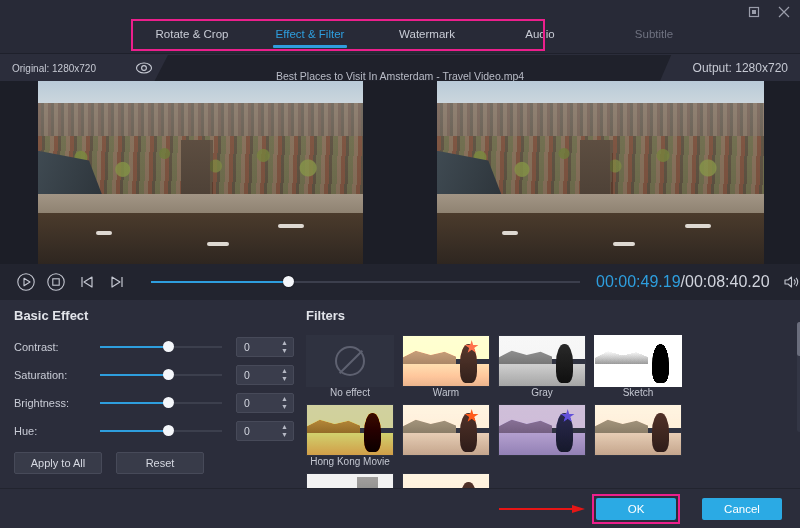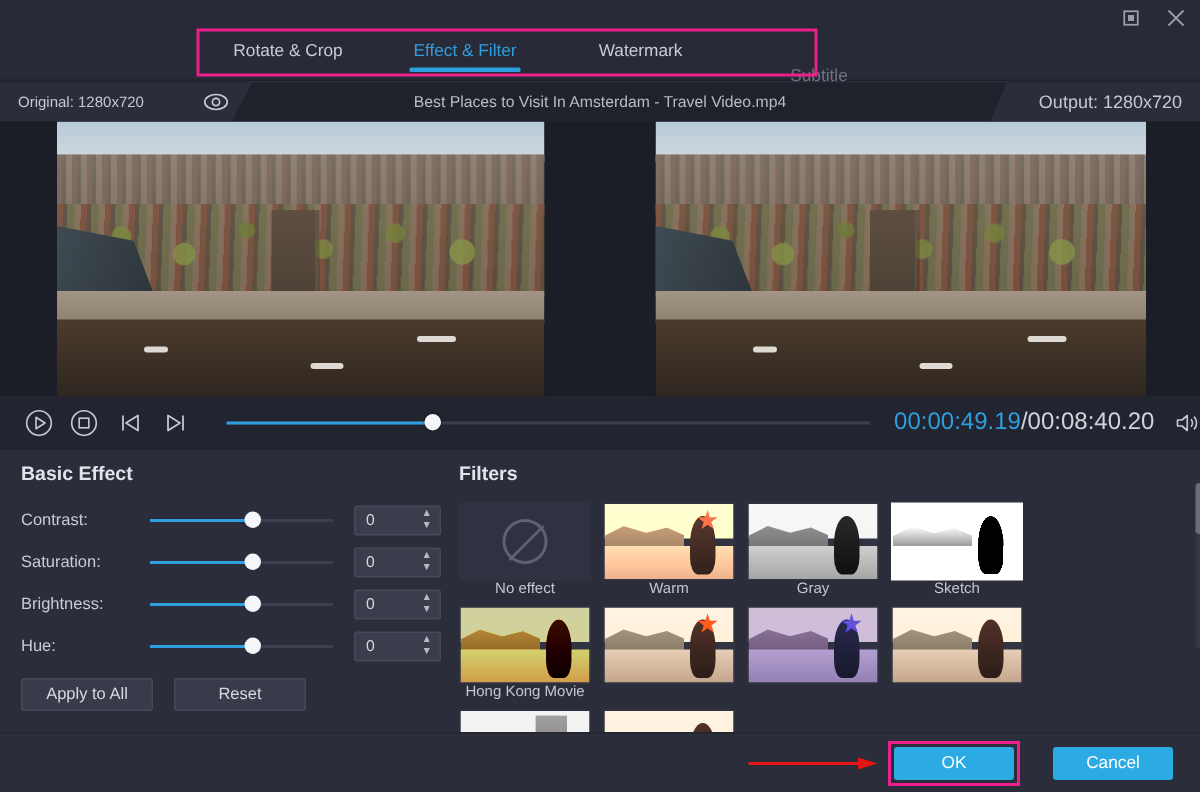--- a/index.html
+++ b/index.html
@@ -54,21 +54,21 @@
     left: 50%; transform: translateX(-50%);
     bottom: -8px;
     width: 74px; height: 3px;
     background: #2e9ede;
     border-radius: 1px;
   }
   #tab-rotate  { width: 120px; }
   #tab-effect  { width: 116px; }
   #tab-water   { width: 118px; }
   #tab-audio   { width: 108px; }
-  #tab-sub     { width: 120px; margin-top: 17px; }
+  #tab-sub     { width: 120px; }
 
   .tab-highlight {
     position: absolute;
     left: 131px; top: 19px;
     width: 414px; height: 32px;
     border: 2px solid #ec1f8c;
     pointer-events: none;
   }
 
   
@@ -93,25 +93,26 @@
   .out-tag {
     position: absolute; right: 0; top: 0;
     width: 140px; height: 26px;
     background: #2b2d3b;
     display: flex; align-items: center; justify-content: flex-end;
     padding-right: 12px;
     clip-path: polygon(8% 0, 100% 0, 100% 100%, 0 100%);
   }
   .out-tag .txt { font-size: 12px; color: #c6c9d3; }
   .filename {
-    position: absolute; left: 0; top: 0;
+    position: absolute; left: 0; top: 8px;
     width: 800px; height: 26px;
     display: flex; align-items: center; justify-content: center;
     font-size: 10.5px; color: #b9bcc7;
     pointer-events: none;
+    text-decoration: underline;
   }
 
   
   .previews {
     position: absolute; left: 0; top: 81px;
     width: 800px; height: 183px;
     background: #1c1e27;
     display: flex;
   }
   .pv-wrap {
@@ -444,20 +445,23 @@
     <div class="tabs">
       <div class="tab" id="tab-rotate">
         <span>Rotate &amp; Crop</span>
       </div>
       <div class="tab active" id="tab-effect">
         <span>Effect &amp; Filter</span>
         <span class="under"></span>
       </div>
       <div class="tab" id="tab-water">
         <span>Watermark</span>
+      </div>
+      <div class="tab" id="tab-audio">
+        <span>Audio</span>
       </div>
       <div class="tab muted" id="tab-sub">
         <span>Subtitle</span>
       </div>
     </div>
 
     <div class="tab-highlight"></div>
   </div>
 
   <div class="infobar">

